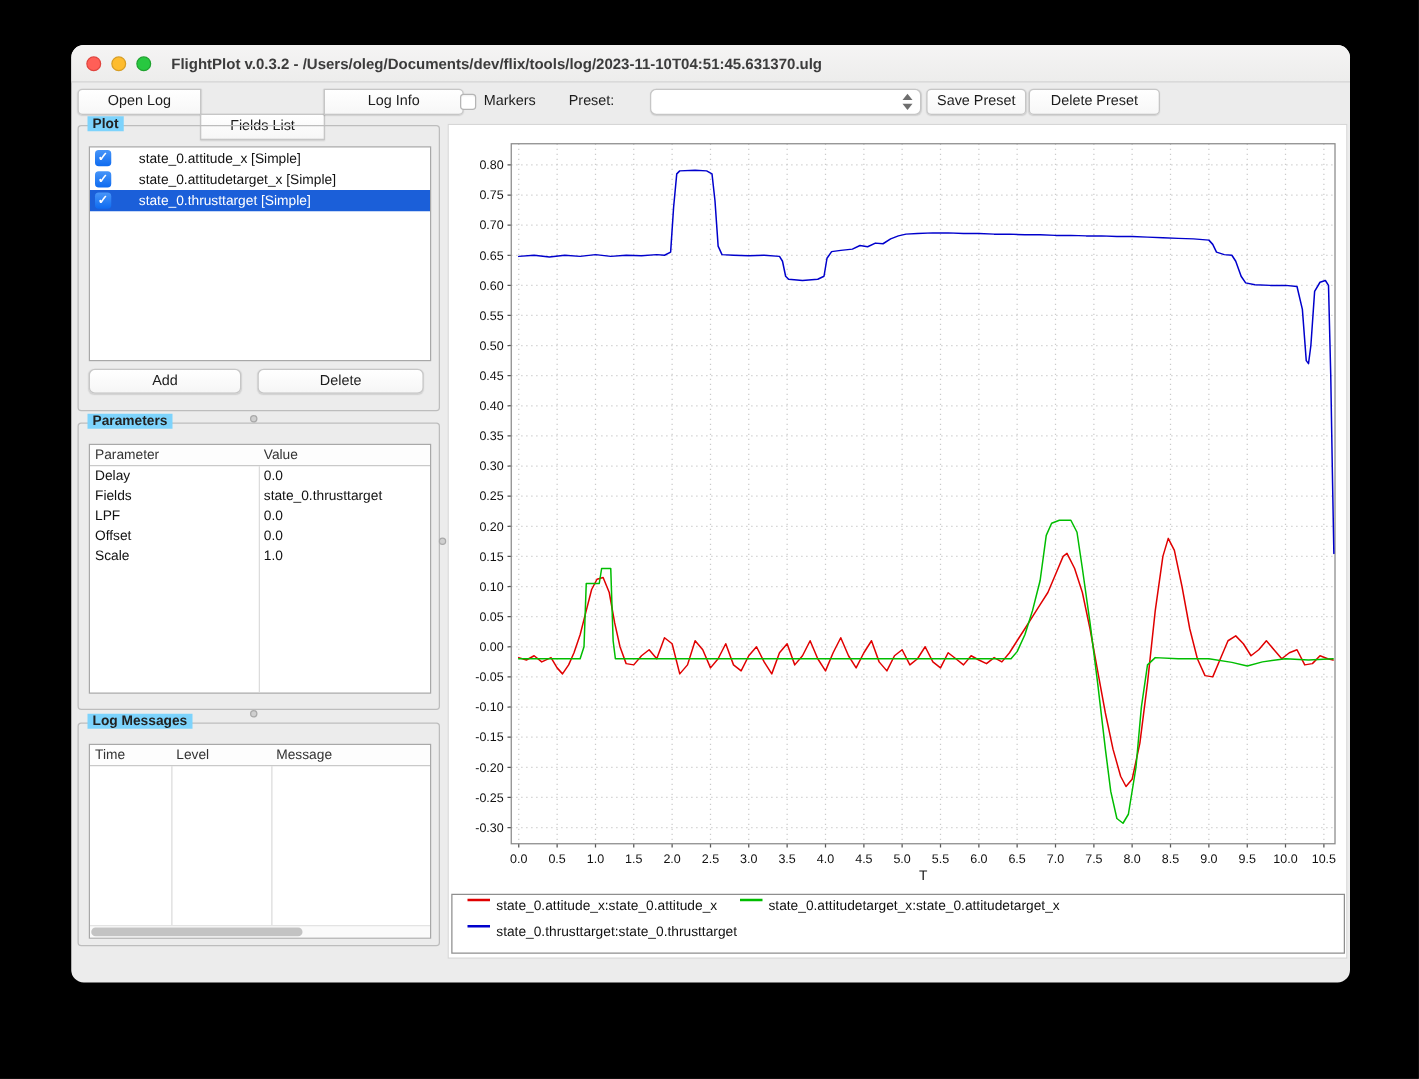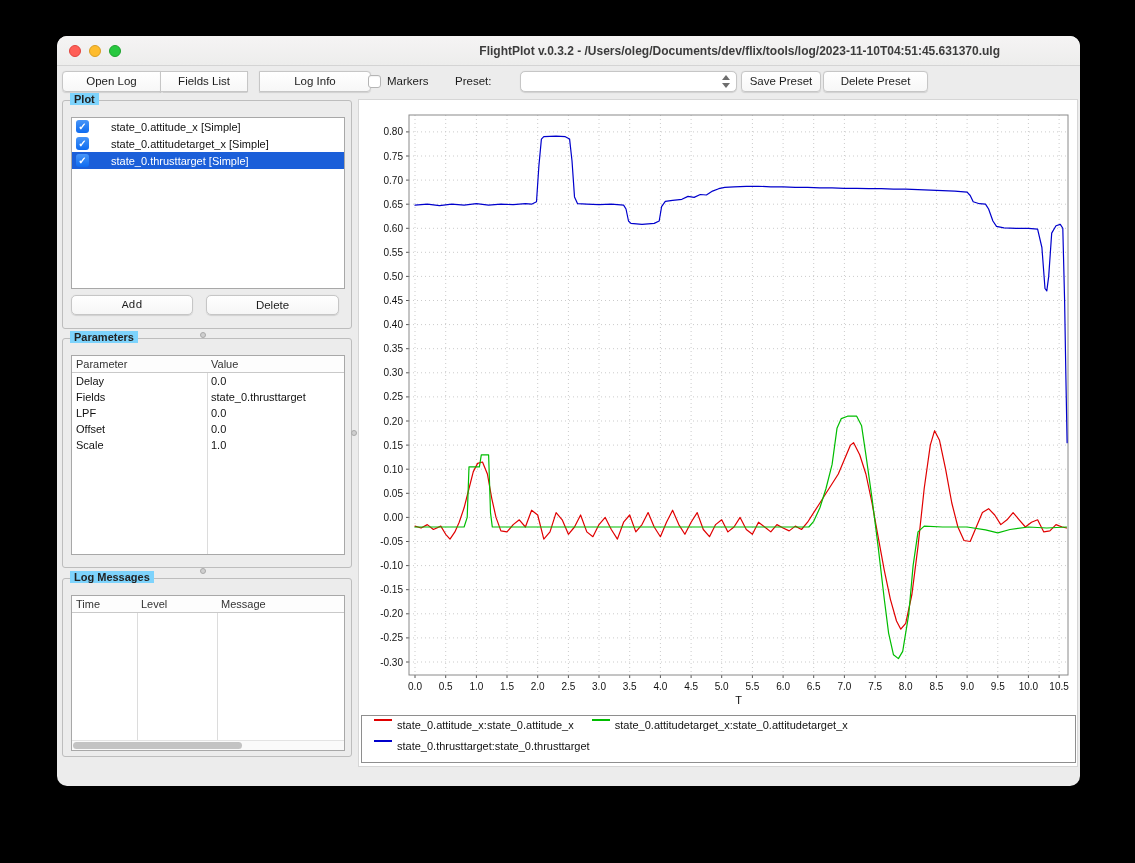--- a/index.html
+++ b/index.html
@@ -4,26 +4,26 @@
 <style>
   *{margin:0;padding:0;box-sizing:border-box;}
   html,body{width:1135px;height:863px;background:#000;font-family:"Liberation Sans",sans-serif;overflow:hidden;}
   .window{position:absolute;left:57px;top:36px;width:1023px;height:750px;background:#ececec;border-radius:10px;box-shadow:0 22px 60px rgba(0,0,0,.65),0 0 0 1px rgba(0,0,0,.25);overflow:hidden;}
   
   .titlebar{position:absolute;left:0;top:0;right:0;height:30px;background:linear-gradient(#f5f4f4,#ededec);border-bottom:1px solid #d4d4d4;}
   .traffic{position:absolute;top:9px;width:12px;height:12px;border-radius:50%;}
   .t-red{left:12px;background:#ff5f57;border:1px solid #e0443e;}
   .t-yellow{left:32px;background:#febc2e;border:1px solid #d89e24;}
   .t-green{left:52px;background:#28c840;border:1px solid #1fa32f;}
-  .title-text{position:absolute;left:80px;right:80px;top:0;height:30px;line-height:30px;text-align:right;font-size:12px;font-weight:bold;color:#3c3c3c;white-space:nowrap;overflow:hidden;}
+  .title-text{position:absolute;left:80px;right:80px;top:0;height:30px;line-height:30px;text-align:left;font-size:12px;font-weight:bold;color:#3c3c3c;white-space:nowrap;overflow:hidden;}
   
   .toolbar{position:absolute;left:0;top:31px;right:0;height:30px;}
   .tb-btn{position:absolute;top:4px;height:21px;background:linear-gradient(#ffffff,#f7f7f7);border:1px solid #c6c6c6;border-radius:4px;font-size:11.5px;color:#1c1c1c;text-align:center;line-height:19px;box-shadow:0 .5px 1px rgba(0,0,0,.12);cursor:default;}
   .btn-openlog{left:5px;width:99px;border-radius:4px 0 0 4px;}
-  .btn-fieldslist{left:103px;width:88px;border-radius:0;}
+  .btn-fieldslist{left:103px;width:100px;border-radius:0;margin-top:20px;}
   .btn-loginfo{left:202px;width:112px;border-radius:0 4px 4px 0;}
   .cb{display:inline-block;width:13px;height:13px;border-radius:3px;font-size:10px;line-height:13px;text-align:center;font-weight:bold;}
   .cb.unchecked{background:#fff;border:1px solid #b5b5b5;box-shadow:inset 0 1px 1px rgba(0,0,0,.05);}
   .cb.checked{background:linear-gradient(#4795f8,#0e6bf0);color:#fff;border:none;}
   .markers-cb{position:absolute;left:311px;top:8px;}
   .tb-label{position:absolute;top:0;height:30px;line-height:29px;font-size:11.5px;color:#1c1c1c;}
   .markers-label{left:330px;}
   .preset-label{left:398px;}
   .combo{position:absolute;left:463px;top:4px;width:217px;height:21px;background:#fff;border:1px solid #c6c6c6;border-radius:5px;box-shadow:0 .5px 1px rgba(0,0,0,.12);}
   .combo-value{position:absolute;left:8px;top:0;right:22px;height:19px;line-height:19px;font-size:11.5px;color:#222;overflow:hidden;}
@@ -50,21 +50,21 @@
   .plist-row{position:relative;height:17px;display:flex;align-items:center;padding-left:4px;font-size:11px;color:#111;}
   .plist-row.selected{background:#1b5fd9;color:#fff;}
   .plist-label{margin-left:22px;white-space:nowrap;}
   
   .prow{position:relative;height:16px;font-size:11px;color:#111;}
   .pcol1{position:absolute;left:4px;top:0;line-height:16px;white-space:nowrap;}
   .pcol2{position:absolute;left:139px;top:0;line-height:16px;white-space:nowrap;}
   .pcol2.swatch{left:135px;right:0;height:16px;}
   
   .grp-btn{position:absolute;height:20px;background:linear-gradient(#ffffff,#f6f6f6);border:1px solid #c6c6c6;border-radius:5px;font-size:11.5px;color:#1c1c1c;text-align:center;line-height:18px;box-shadow:0 .5px 1px rgba(0,0,0,.12);}
-  .btn-add{left:8px;top:194px;width:122px;font-family:Liberation Mono, monospace;}
+  .btn-add{left:8px;top:194px;width:122px;}
   .btn-remove{left:143px;top:194px;width:133px;}
   
   .hscroll{position:absolute;left:0;right:0;bottom:0;height:10px;background:#fafafa;border-top:1px solid #e3e3e3;}
   .hthumb{position:absolute;left:1px;top:1px;height:7px;width:62%;background:#c3c3c3;border-radius:4px;}
   
   .dot{position:absolute;width:6px;height:6px;border-radius:50%;background:#cfcfcf;border:1px solid #a9a9a9;}
   .dot1{left:143px;top:296px;}
   .dot2{left:143px;top:532px;}
   .dot3{left:294px;top:394px;}
   

